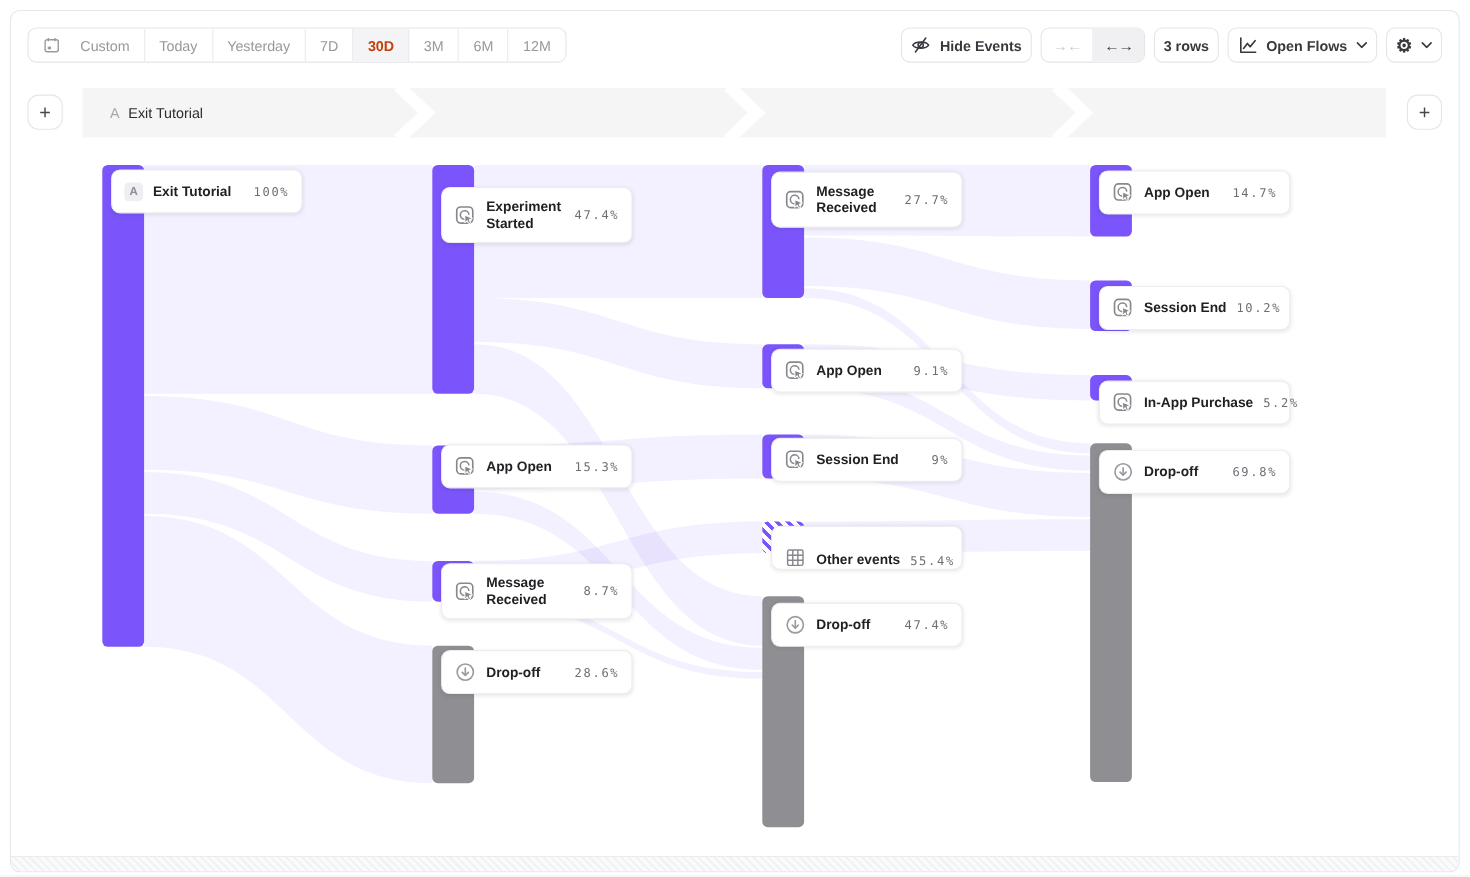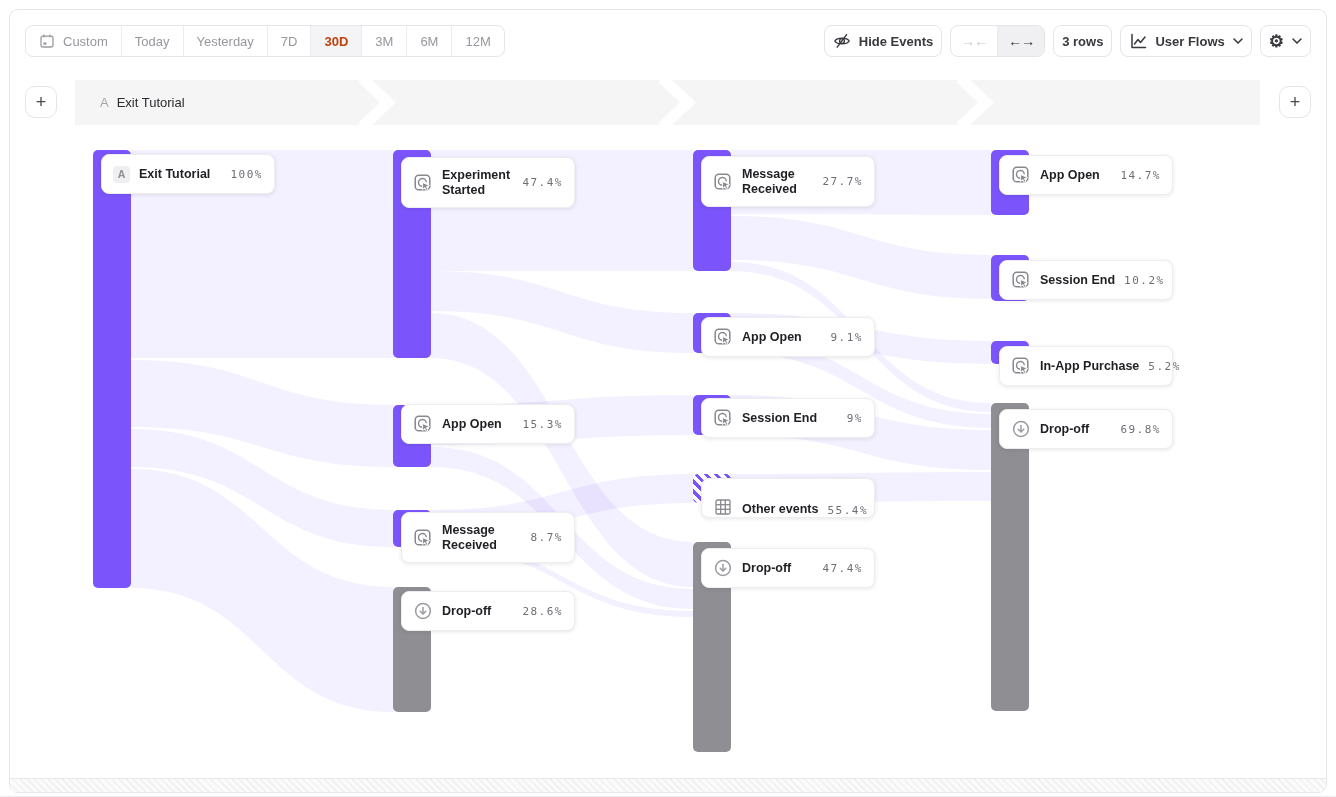--- a/index.html
+++ b/index.html
@@ -16,21 +16,21 @@
   
   .toolbar { position:absolute; left:25px; top:25px; width:1286px; height:32px;
     display:flex; justify-content:space-between; align-items:center; z-index:5; }
   .seg {
     display:inline-flex; height:32px; border:1px solid #e5e5e8; border-radius:8px;
     background:#fff; overflow:hidden; align-items:stretch;
   }
   .seg button {
     border:none; background:transparent; border-right:1px solid #ececef;
     padding:0 13px; font-family:inherit; font-size:13px; color:#97979e;
-    display:flex; align-items:center; gap:8px; cursor:pointer; white-space:nowrap;
+    display:flex; align-items:center; gap:18px; cursor:pointer; white-space:nowrap;
   }
   .seg button:last-child { border-right:none; }
   .seg button.selected { background:#f4f4f6; color:#c2410c; font-weight:700; }
   .right-tools { display:flex; gap:8px; align-items:center; }
   .tbtn {
     display:inline-flex; align-items:center; gap:8px; height:32px; padding:0 8px;
     background:#fff; border:1px solid #e5e5e8; border-radius:8px;
     font-family:inherit; font-size:13px; font-weight:600; color:#38383e; cursor:pointer;
     white-space:nowrap;
   }
@@ -114,21 +114,21 @@
     <div id="nodes">
         <div class="bar start" style="left: 93px; top: 150px; height: 438px;"></div>
         <div class="card" style="left: 101px; top: 154px; height: 40px;">
           <span class="nicon">
             <span class="badge">A</span>
           </span>
           <span class="label" style="white-space: nowrap;">Exit Tutorial</span>
           <span class="pct">100%</span>
         </div>
         <div class="bar event" style="left: 393px; top: 150px; height: 208px;"></div>
-        <div class="card" style="left: 401px; top: 157px; height: 51px;">
+        <div class="card" style="left: 401px; top: 170px; height: 51px;">
           <span class="nicon">
             <svg class="icon" width="20" height="20" viewBox="0 0 20 20">
               <rect x="2.2" y="2.2" width="14.6" height="14.6" rx="3.6" fill="none" stroke="#87878d" stroke-width="1.5"></rect>
               <path d="M13.3 9.2 a3.9 3.9 0 1 0 -3.7 4.1" fill="none" stroke="#87878d" stroke-width="1.4"></path>
               <path d="M9.6 9.6 l7 3 -3.1 1 1.3 3 -1.7 .7 -1.3 -2.9 -2.2 2.3 z" fill="#87878d" stroke="#ffffff" stroke-width="0.9"></path>
             </svg>
           </span>
           <span class="label">Experiment Started</span>
           <span class="pct">47.4%</span>
         </div>
@@ -335,21 +335,21 @@
         <button class="active">←→</button>
       </div>
       <button class="tbtn">
         <span>3 rows</span>
       </button>
       <button class="tbtn">
         <svg class="icon" width="18" height="18" viewBox="0 0 18 18" fill="none" stroke="#38383e" stroke-width="1.5" stroke-linecap="round" stroke-linejoin="round">
           <path d="M3 2.5 V15.5 H16.5"></path>
           <path d="M5.5 12 L9 7.5 L11.5 10.5 L16 5"></path>
         </svg>
-        <span>User Flows</span>
+        <span>Open Flows</span>
         <svg class="icon" width="10" height="6" viewBox="0 0 10 6" fill="none" stroke="#38383e" stroke-width="1.5" stroke-linecap="round">
             <path d="M1 1 L5 5 L9 1"></path>
           </svg>
       </button>
       <button class="tbtn">
         <span class="gear-glyph">⚙</span>
         <svg class="icon" width="10" height="6" viewBox="0 0 10 6" fill="none" stroke="#38383e" stroke-width="1.5" stroke-linecap="round">
             <path d="M1 1 L5 5 L9 1"></path>
           </svg>
       </button>

